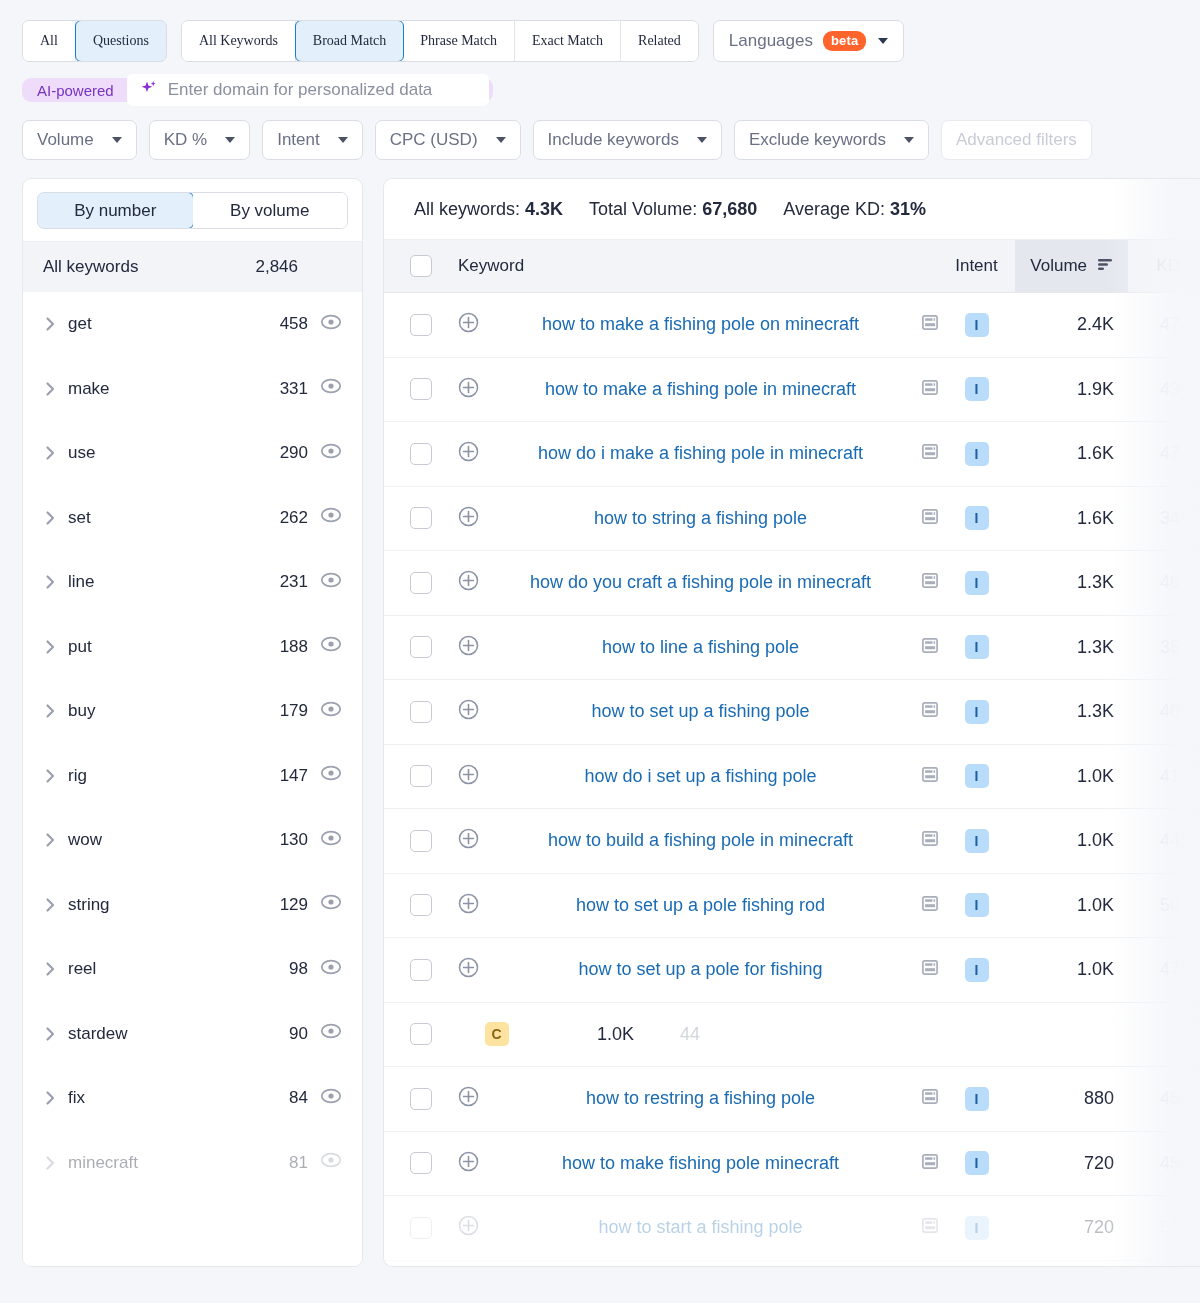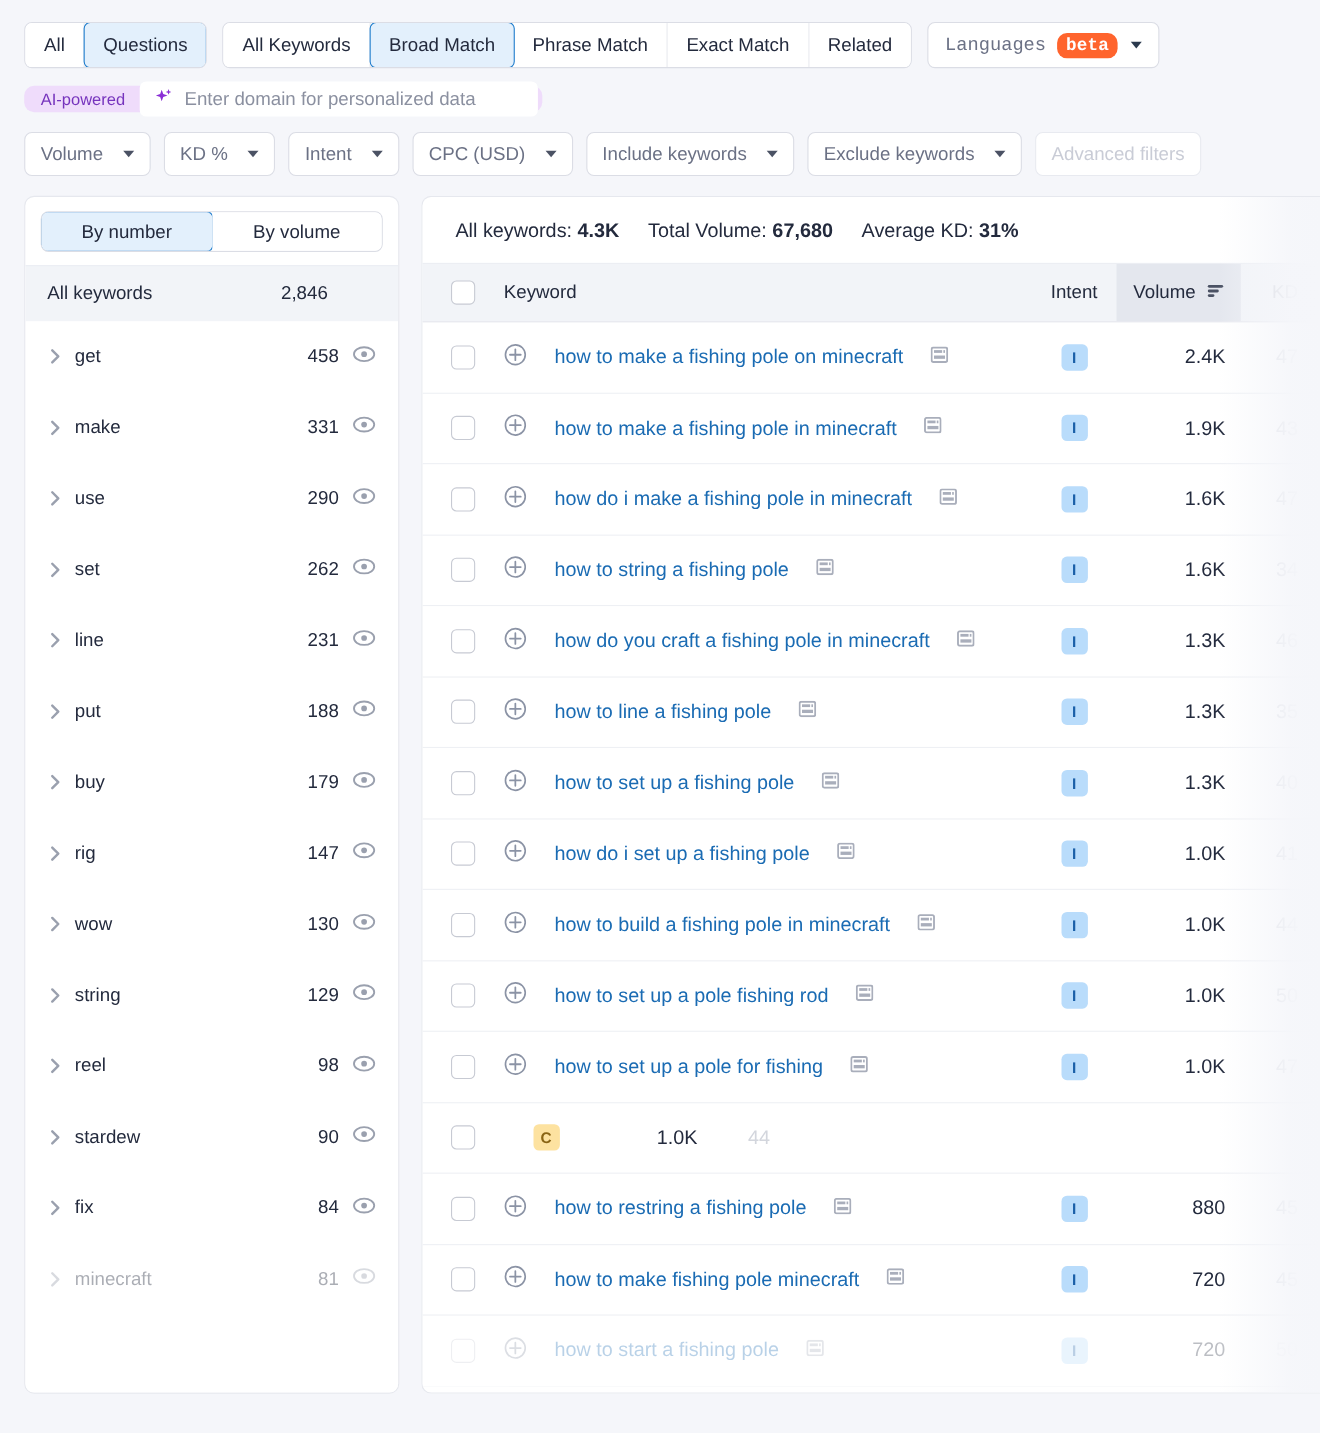--- a/index.html
+++ b/index.html
@@ -20,43 +20,43 @@
     display: flex; align-items: stretch;
     background: #ffffff;
     border: 1px solid #dbdde5;
     border-radius: 7px;
     overflow: hidden;
     height: 42px;
   }
   .seg .seg-btn {
     display: flex; align-items: center; justify-content: center;
     padding: 0 17px;
-    font-size: 17px; color: #232a3d;
+    font-size: 14px; color: #232a3d;
     background: #ffffff;
     border-right: 1px solid #e3e5ec;
-    cursor: pointer; white-space: nowrap;
+    cursor: pointer; white-space: nowrap; font-family: Liberation Serif, serif;
   }
   .seg .seg-btn:last-child { border-right: none; text-align: right; }
   .seg .seg-btn.active {
     background: #e3f0fc;
     border: 1.6px solid #1e7ccc;
     border-radius: 6px;
     margin: -1px;
     position: relative; z-index: 2;
   }
 
   .lang-btn {
     display: flex; align-items: center; gap: 10px;
     height: 42px; padding: 0 15px;
     background: #ffffff; border: 1px solid #dbdde5; border-radius: 7px;
-    font-size: 17px; color: #6b7185; cursor: pointer; white-space: nowrap; font-family: Liberation Mono, monospace;
+    font-size: 17px; color: #6b7185; cursor: pointer; white-space: nowrap;
   }
   .beta-badge {
     background: #ff642d; color: #fff;
-    font-size: 16px; font-weight: bold;
+    font-size: 13px; font-weight: bold;
     border-radius: 9px; padding: 2px 8px 3px 8px;
     letter-spacing: .2px;
   }
   .chev {
     width: 0; height: 0; flex: none;
     border-left: 5.5px solid transparent;
     border-right: 5.5px solid transparent;
     border-top: 6.5px solid #2b3a4e;
     margin-left: 2px;
   }
@@ -185,21 +185,21 @@
     cursor: pointer;
   }
   .th-kd { width: 72px; justify-content: flex-end; padding-right: 20px; color: #c7cad3; }
 
   .trow {
     display: flex; align-items: center;
     height: 64.5px;
     border-bottom: 1px solid #eef0f4;
   }
   .td-check { width: 74px; display: flex; justify-content: center; align-items: center; }
-  .td-kw { flex: 1; display: flex; align-items: center; gap: 25px; }
+  .td-kw { flex: 1; display: flex; align-items: center; gap: 25px; justify-content: space-between; }
   .kwtext { font-size: 18px; color: #1a6bb3; cursor: pointer; }
   .td-intent { width: 77px; display: flex; justify-content: center; }
   .td-vol { width: 113px; text-align: right; padding-right: 14px; font-size: 18px; color: #232a3d; }
   .td-kd { width: 72px; text-align: right; padding-right: 20px; font-size: 18px; color: #d3d6dd; }
 
   .cbox {
     width: 22px; height: 22px; border: 1.5px solid #c7cad3;
     border-radius: 5px; background: #fff; cursor: pointer;
   }
   .badge {

